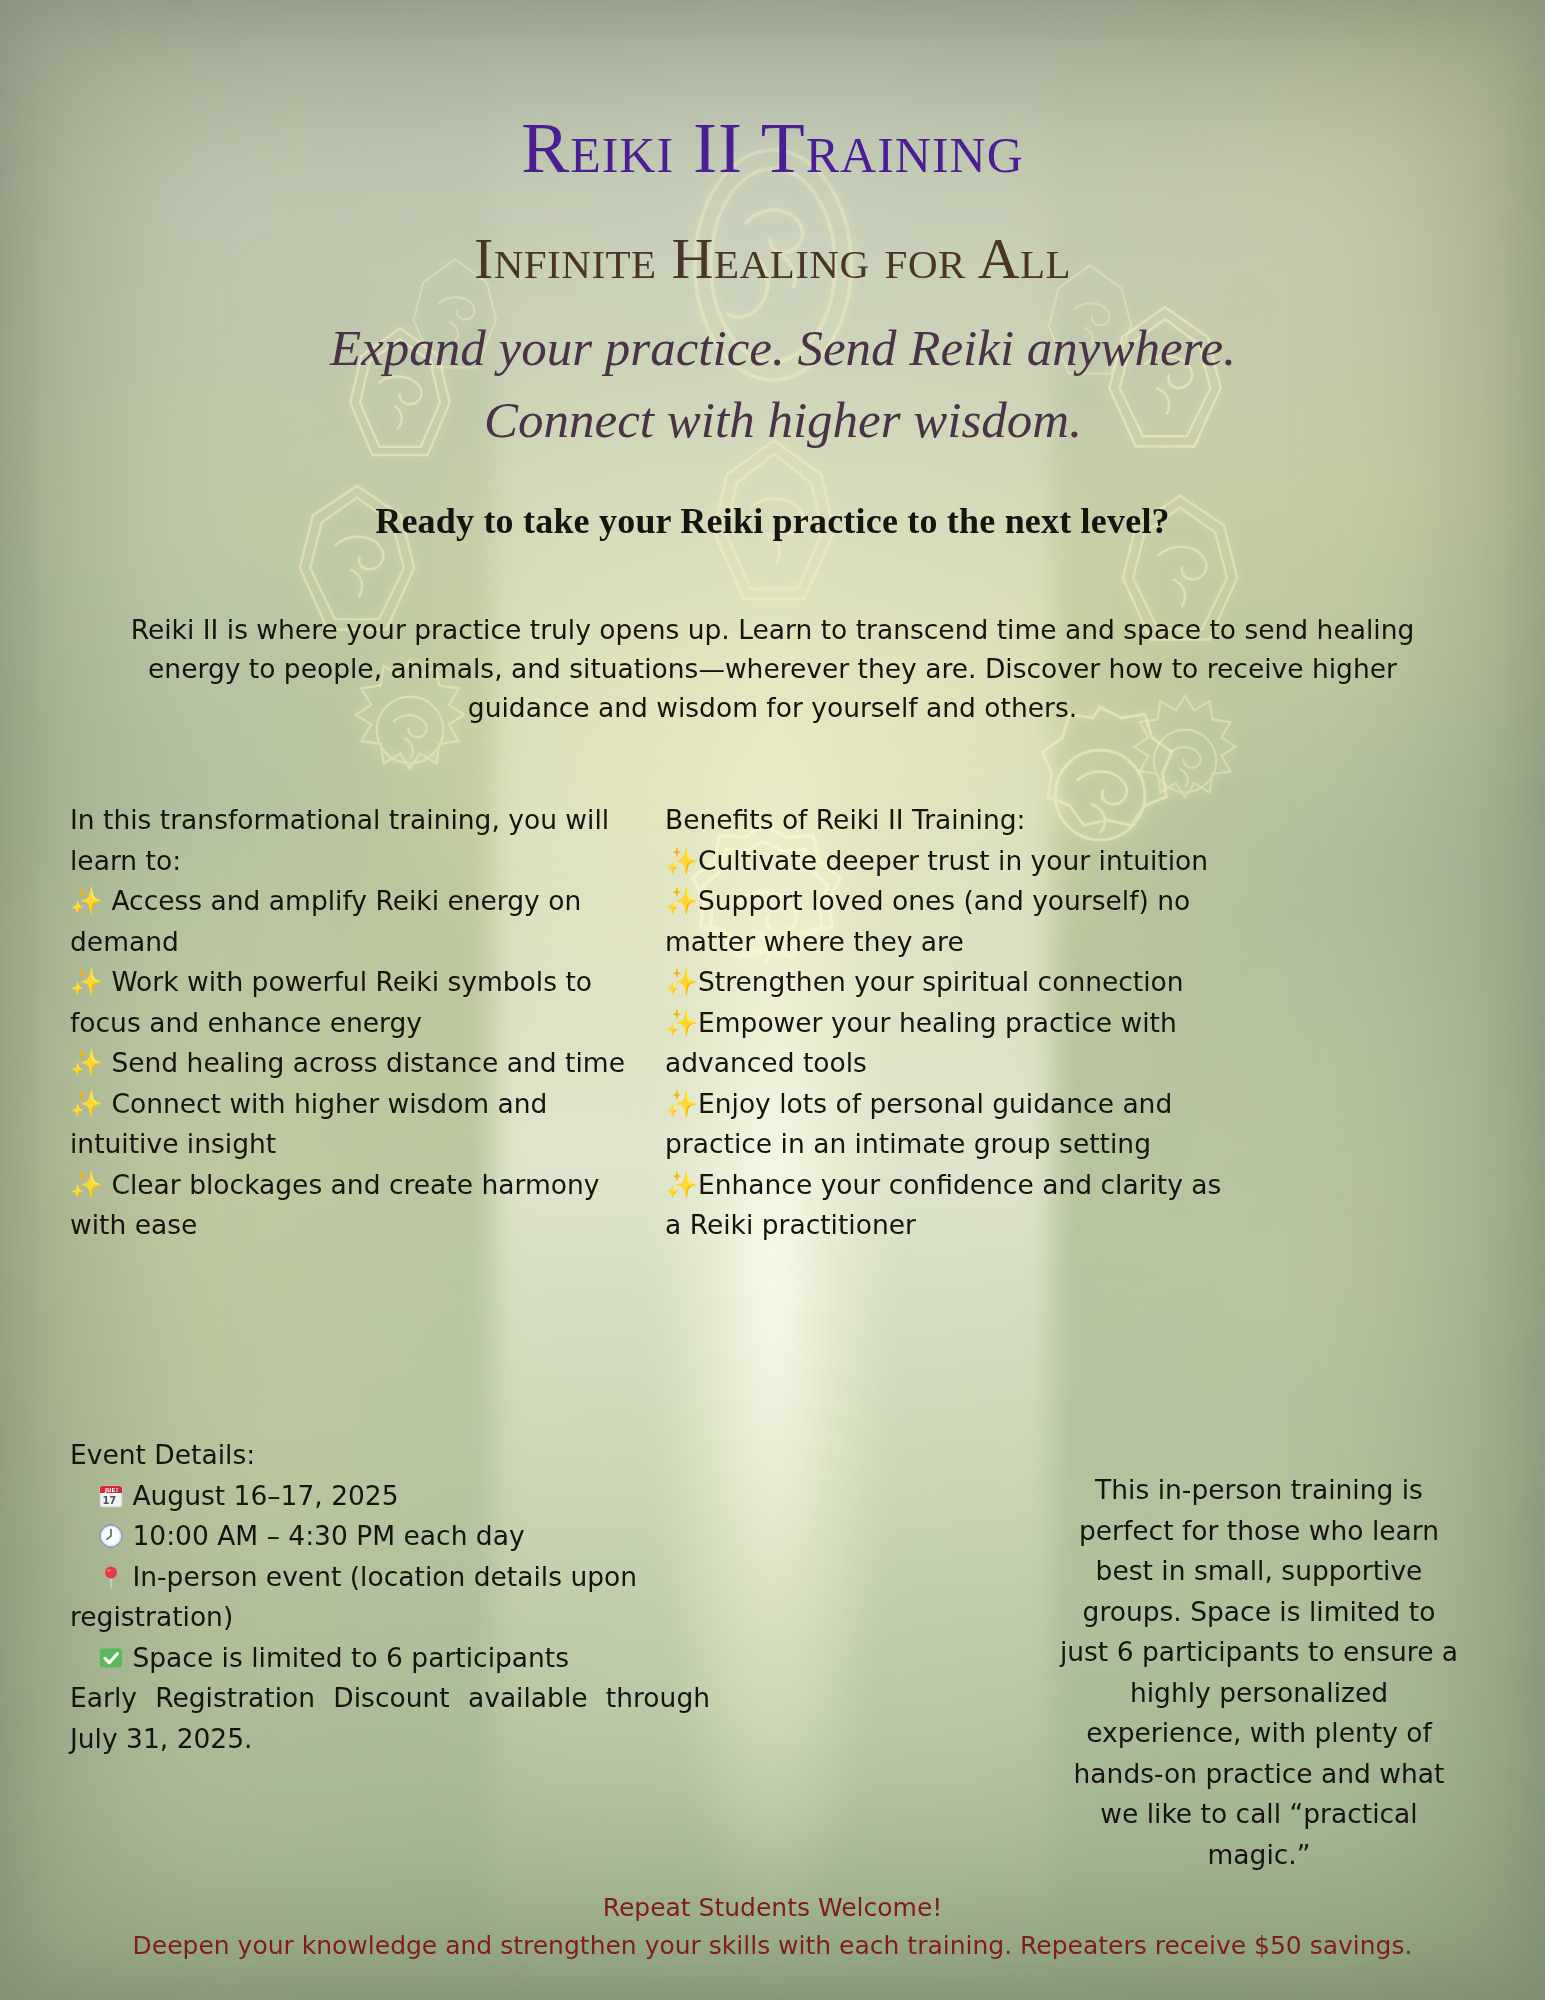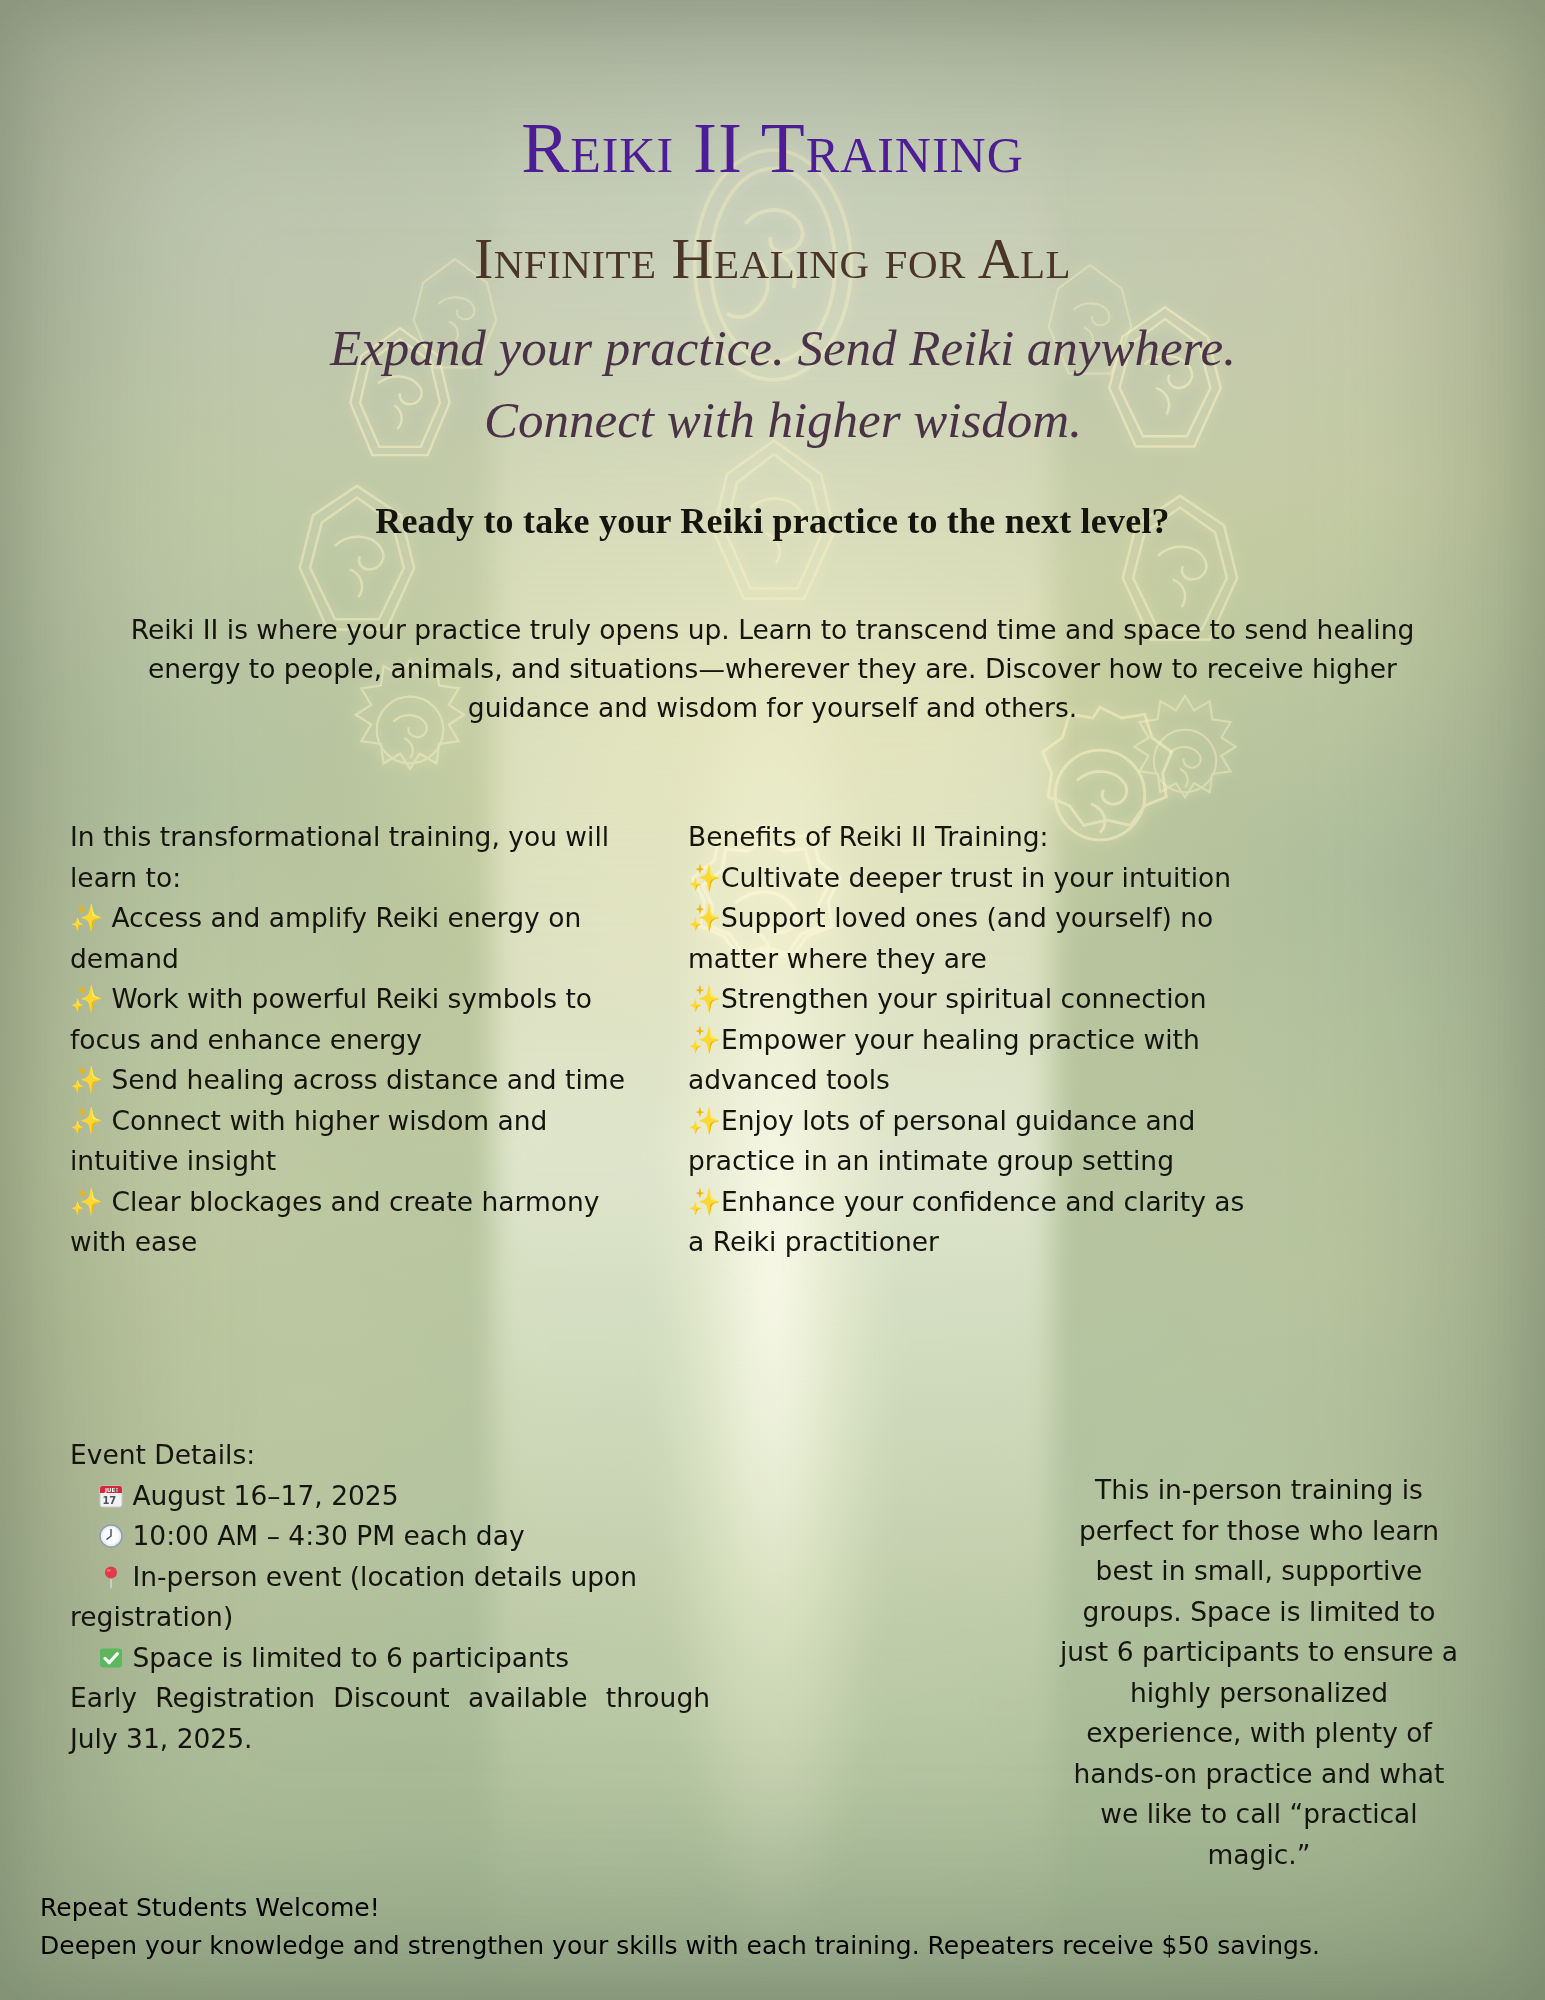--- a/index.html
+++ b/index.html
@@ -138,22 +138,21 @@
   .intro {
     position: absolute; left: 92px; right: 92px; top: 610px;
     text-align: center;
     font-size: 26.5px;
     line-height: 1.48;
     color: #16140f;
   }
   .cols {
     position: absolute; left: 70px; right: 70px; top: 800px;
     display: flex;
-    gap: 53px;
-    margin-top: 17px;
+    gap: 30px;
   }
   .col { width: 565px; }
   .col p {
     margin: 0;
     font-size: 26.5px;
     line-height: 1.53;
     color: #16140f;
   }
   .sparkle { color: #f5ab3c; }
 
@@ -179,21 +178,22 @@
     position: absolute; right: 86px; top: 1470px; width: 400px;
     text-align: center;
     font-size: 26.5px;
     line-height: 1.53;
     color: #16140f;
   }
   .blurb p { margin: 0; }
 
   .footer {
     position: absolute; left: 40px; right: 40px; bottom: 36px;
-    color: #000000;
+    text-align: center;
+    color: #7f1d1d;
   }
   .footer .fl1 { font-size: 25px; line-height: 1.5; }
   .footer .fl2 { font-size: 25px; line-height: 1.5; }
 </style>
 </head>
 <body>
 
 <div class="flyer">
 
   <div class="bg-base"></div>

